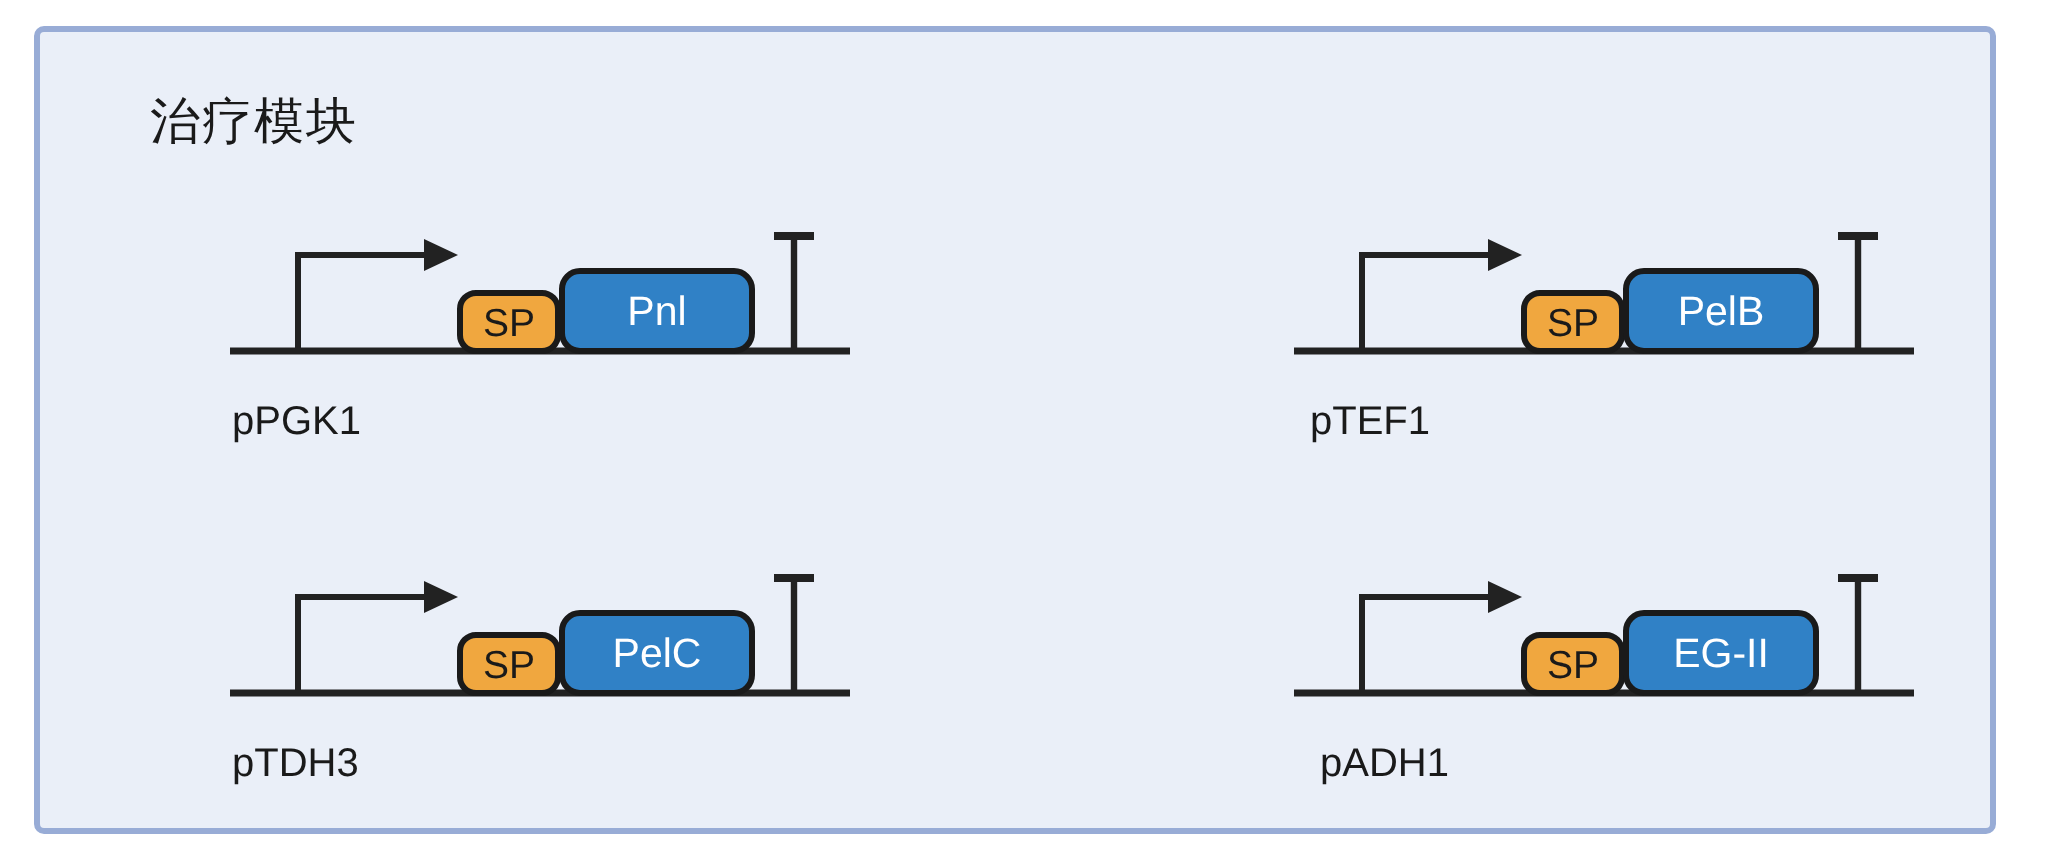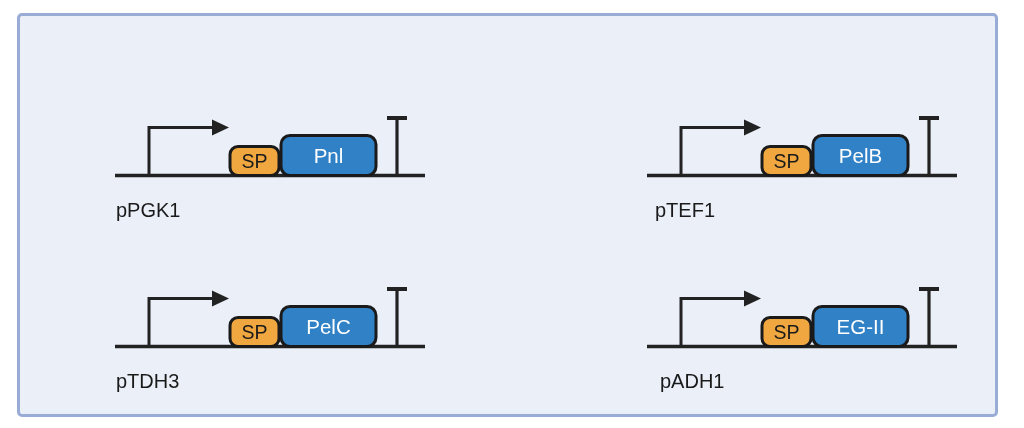--- a/index.html
+++ b/index.html
@@ -62,20 +62,21 @@
     font-family: "Liberation Sans", "DejaVu Sans", sans-serif;
     font-size: 20px;
     fill: #1A1A1A;
   }
 </style>
 </head>
 <body>
 
 <div id="stage">
   <div class="panel">
+    <div class="panel-title">治疗模块</div>
 
     <div class="cassette" id="cassette-0">
       <svg width="320" height="116" viewBox="0 0 320 116">
         <line class="stroke-line" x1="2" y1="64.5" x2="312" y2="64.5" stroke-width="3.5"></line>
         <path class="stroke-line" d="M36,63 L36,16.5 L101,16.5" stroke-width="3"></path>
         <polygon points="99,8.5 116,16.5 99,24.5" fill="#222222"></polygon>
         <line class="stroke-line" x1="284" y1="63" x2="284" y2="7" stroke-width="3.2"></line>
         <line class="stroke-line" x1="274" y1="7" x2="294" y2="7" stroke-width="4"></line>
         <rect class="sp-rect" x="117" y="35.5" width="49" height="29" rx="8" fill="#F0A73F"></rect>
         <text class="sp-text" x="141.5" y="57" text-anchor="middle">SP</text>

